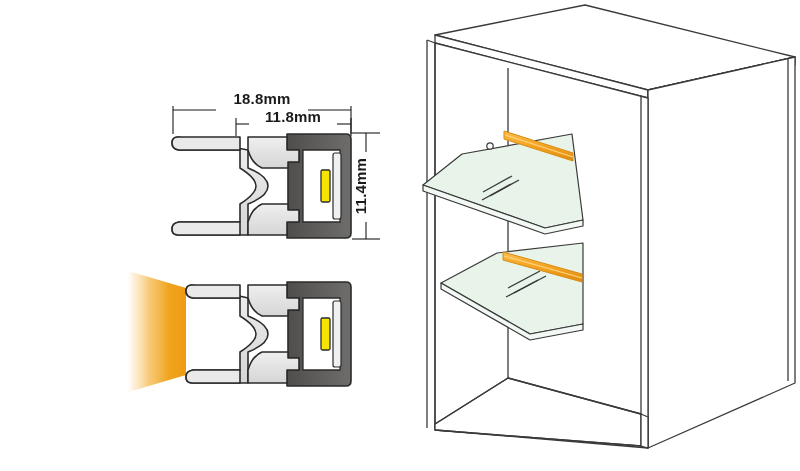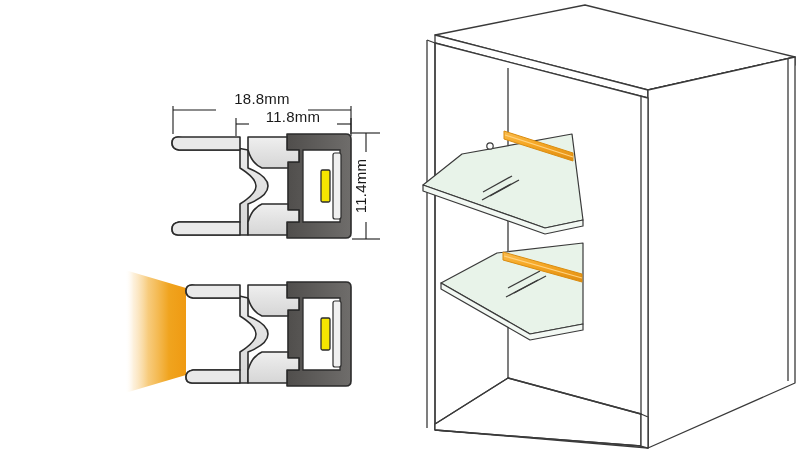--- a/index.html
+++ b/index.html
@@ -3,21 +3,21 @@
 <meta charset="utf-8">
 <style>
   html,body{margin:0;padding:0;}
   body{
     width:800px;height:471px;
     background:#ffffff;
     font-family:"Liberation Sans", sans-serif;
     overflow:hidden;
     position:relative;
   }
-  #stage{position:absolute;left:0;top:0;width:800px;height:332px;}
+  #stage{position:absolute;left:0;top:0;width:800px;height:332px;font-weight:bold;}
   svg{display:block;}
   .dimtext{
     font-family:"Liberation Sans", sans-serif;
     font-size:15px;
     fill:#1a1a1a;
     letter-spacing:0.2px;
   }
 </style>
 </head>
 <body>

